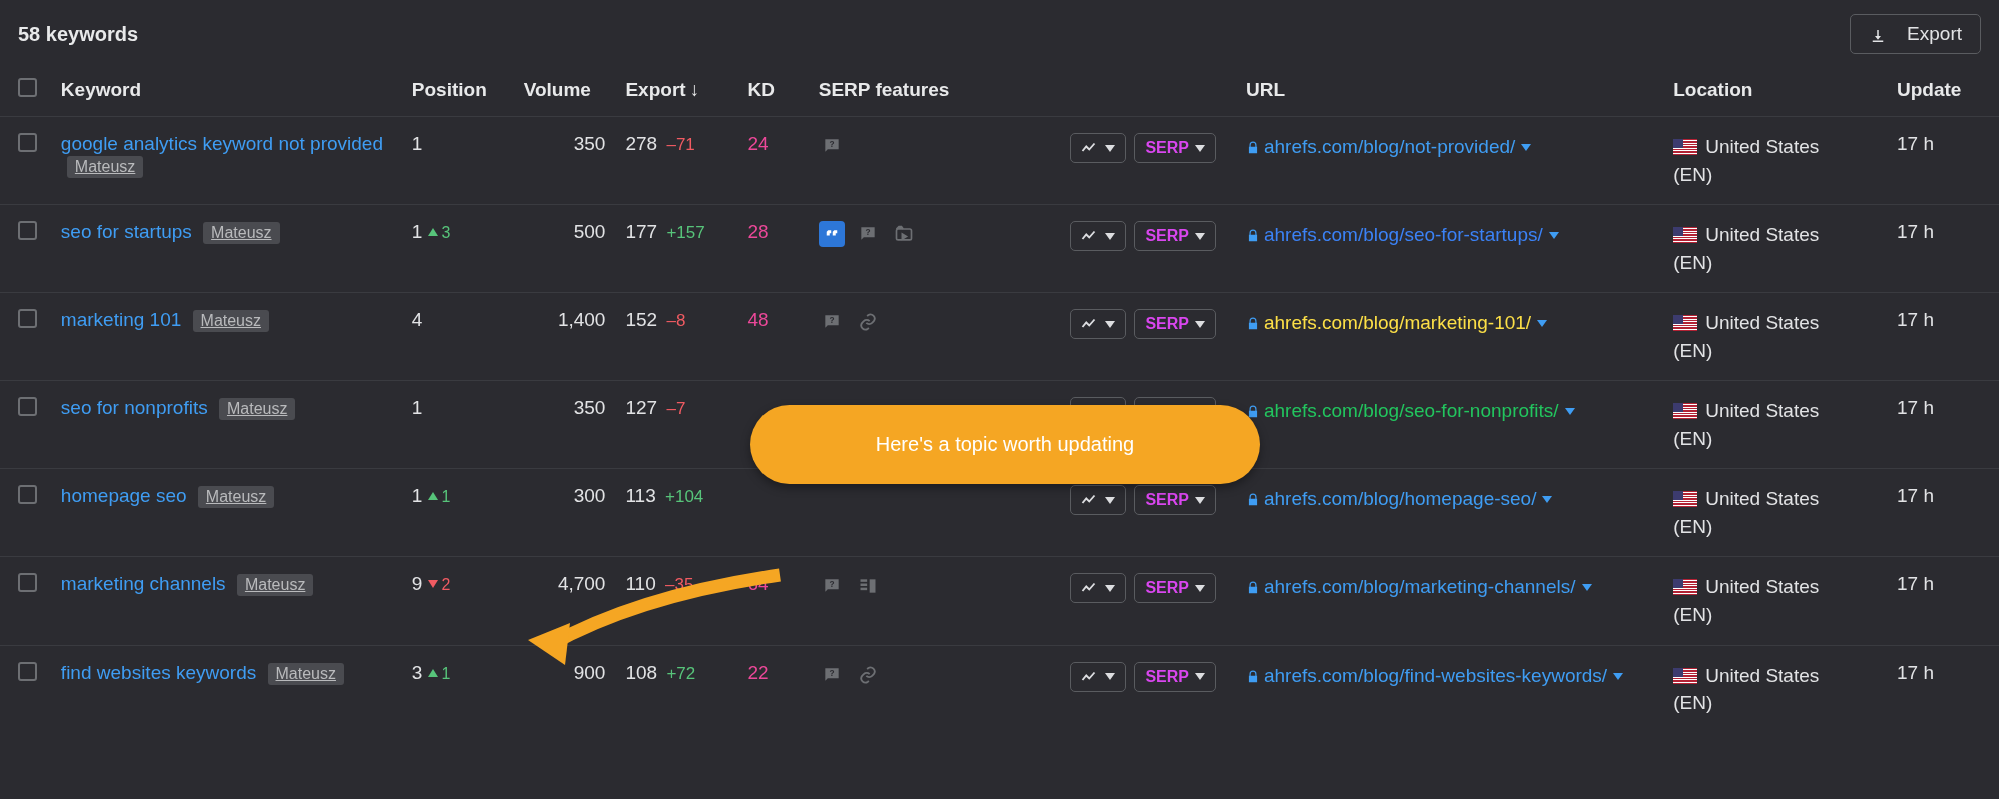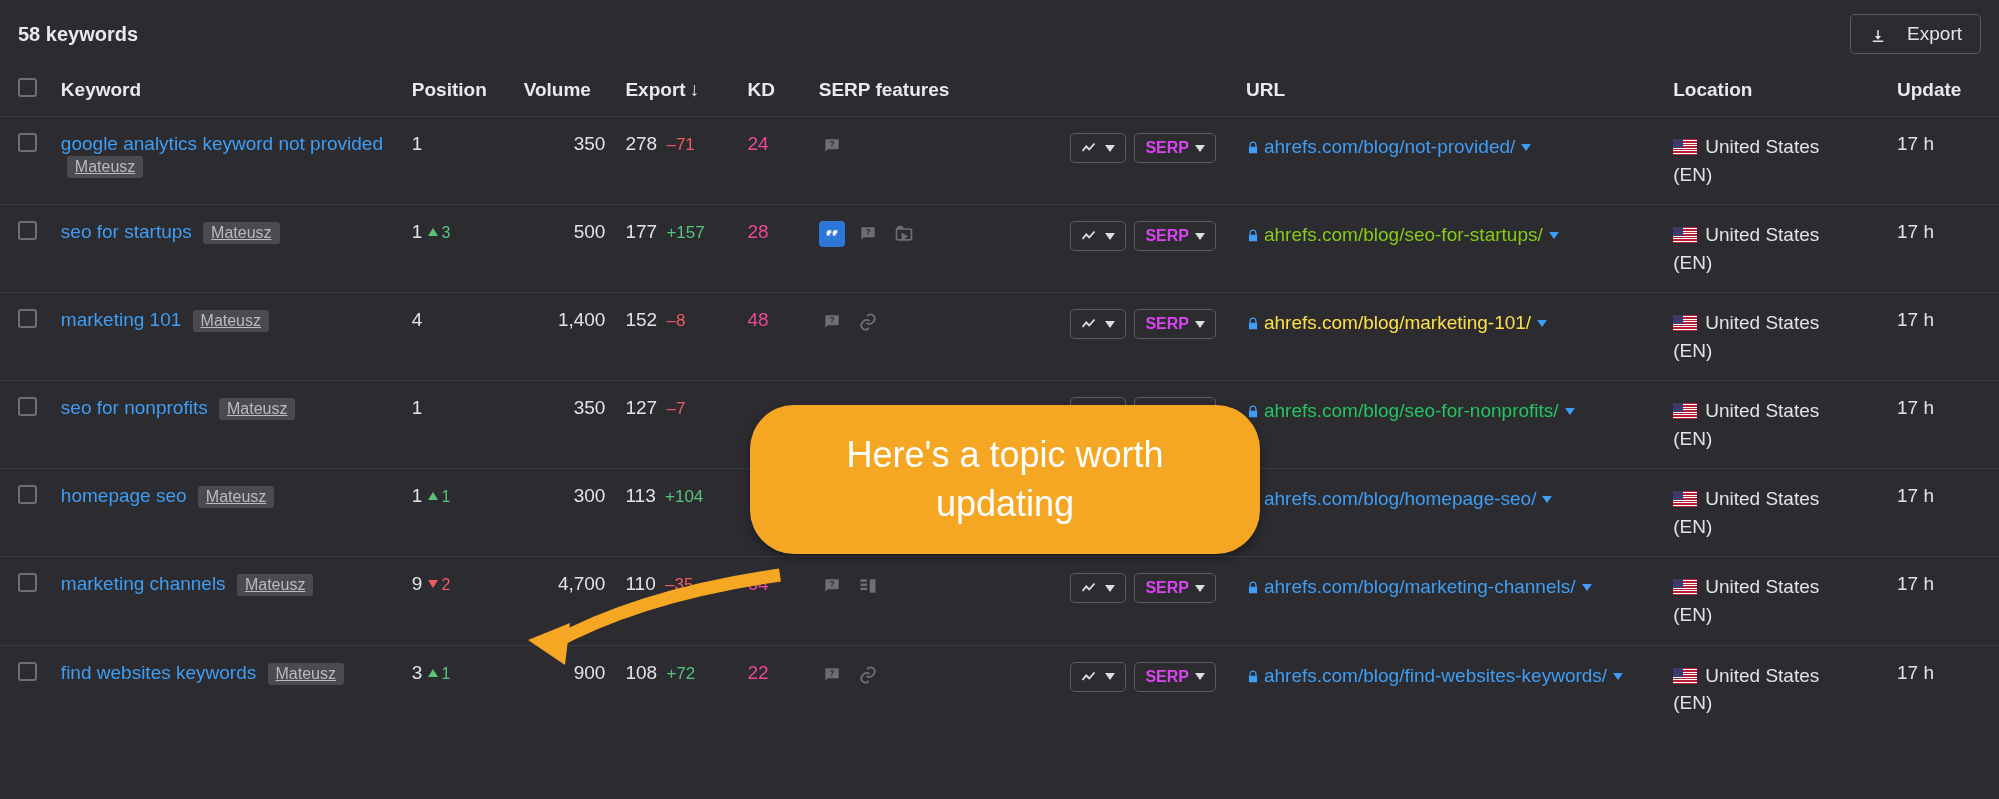--- a/index.html
+++ b/index.html
@@ -196,21 +196,21 @@
   }
 
   
   .callout {
     position: absolute;
     left: 750px;
     top: 405px;
     width: 510px;
     background: #f5a623;
     color: #fff;
-    font-size: 36px;
+    font-size: 20px;
     text-align: center;
     padding: 26px 28px;
     border-radius: 44px;
     line-height: 1.35;
     z-index: 50;
     box-shadow: 0 4px 10px rgba(0,0,0,.35);
   }
   .callout-arrow {
     position: absolute;
     left: 520px;
@@ -331,21 +331,21 @@
             <button class="mini-btn">
               <span>SERP</span>
               <span class="tri-sm"></span>
             </button>
           </div></td>
         <td class="col-url">
           <div class="url-cell"><span class="lock">
               <svg width="14" height="14" viewBox="0 0 24 24" fill="#3f9df3">
                 <path d="M6 10V7a6 6 0 1112 0v3h1v11H5V10h1zm2 0h8V7a4 4 0 10-8 0v3z"></path>
               </svg>
-            </span><a href="#" style="color: #84cc16; text-decoration: none; margin-top: 36px;">ahrefs.com/blog/seo-for-startups/</a><span class="tri-dd"></span></div>
+            </span><a href="#" style="color: #3b82f6; text-decoration: none; margin-top: 36px;">ahrefs.com/blog/seo-for-startups/</a><span class="tri-dd"></span></div>
         </td>
         <td class="col-location">
           <div class="loc-cell"><span class="flag"></span><span>United States</span><br><span>(EN)</span></div>
         </td>
         <td class="col-update"><span class="upd-val">17 h</span></td>
       </tr>
       <tr>
         <td class="col-check"><span class="checkbox"></span></td>
         <td class="col-keyword"><a class="kw-link" href="#">marketing 101</a> <span class="tag">Mateusz</span></td>
         <td class="col-position"><span class="pos-val">4</span></td>

